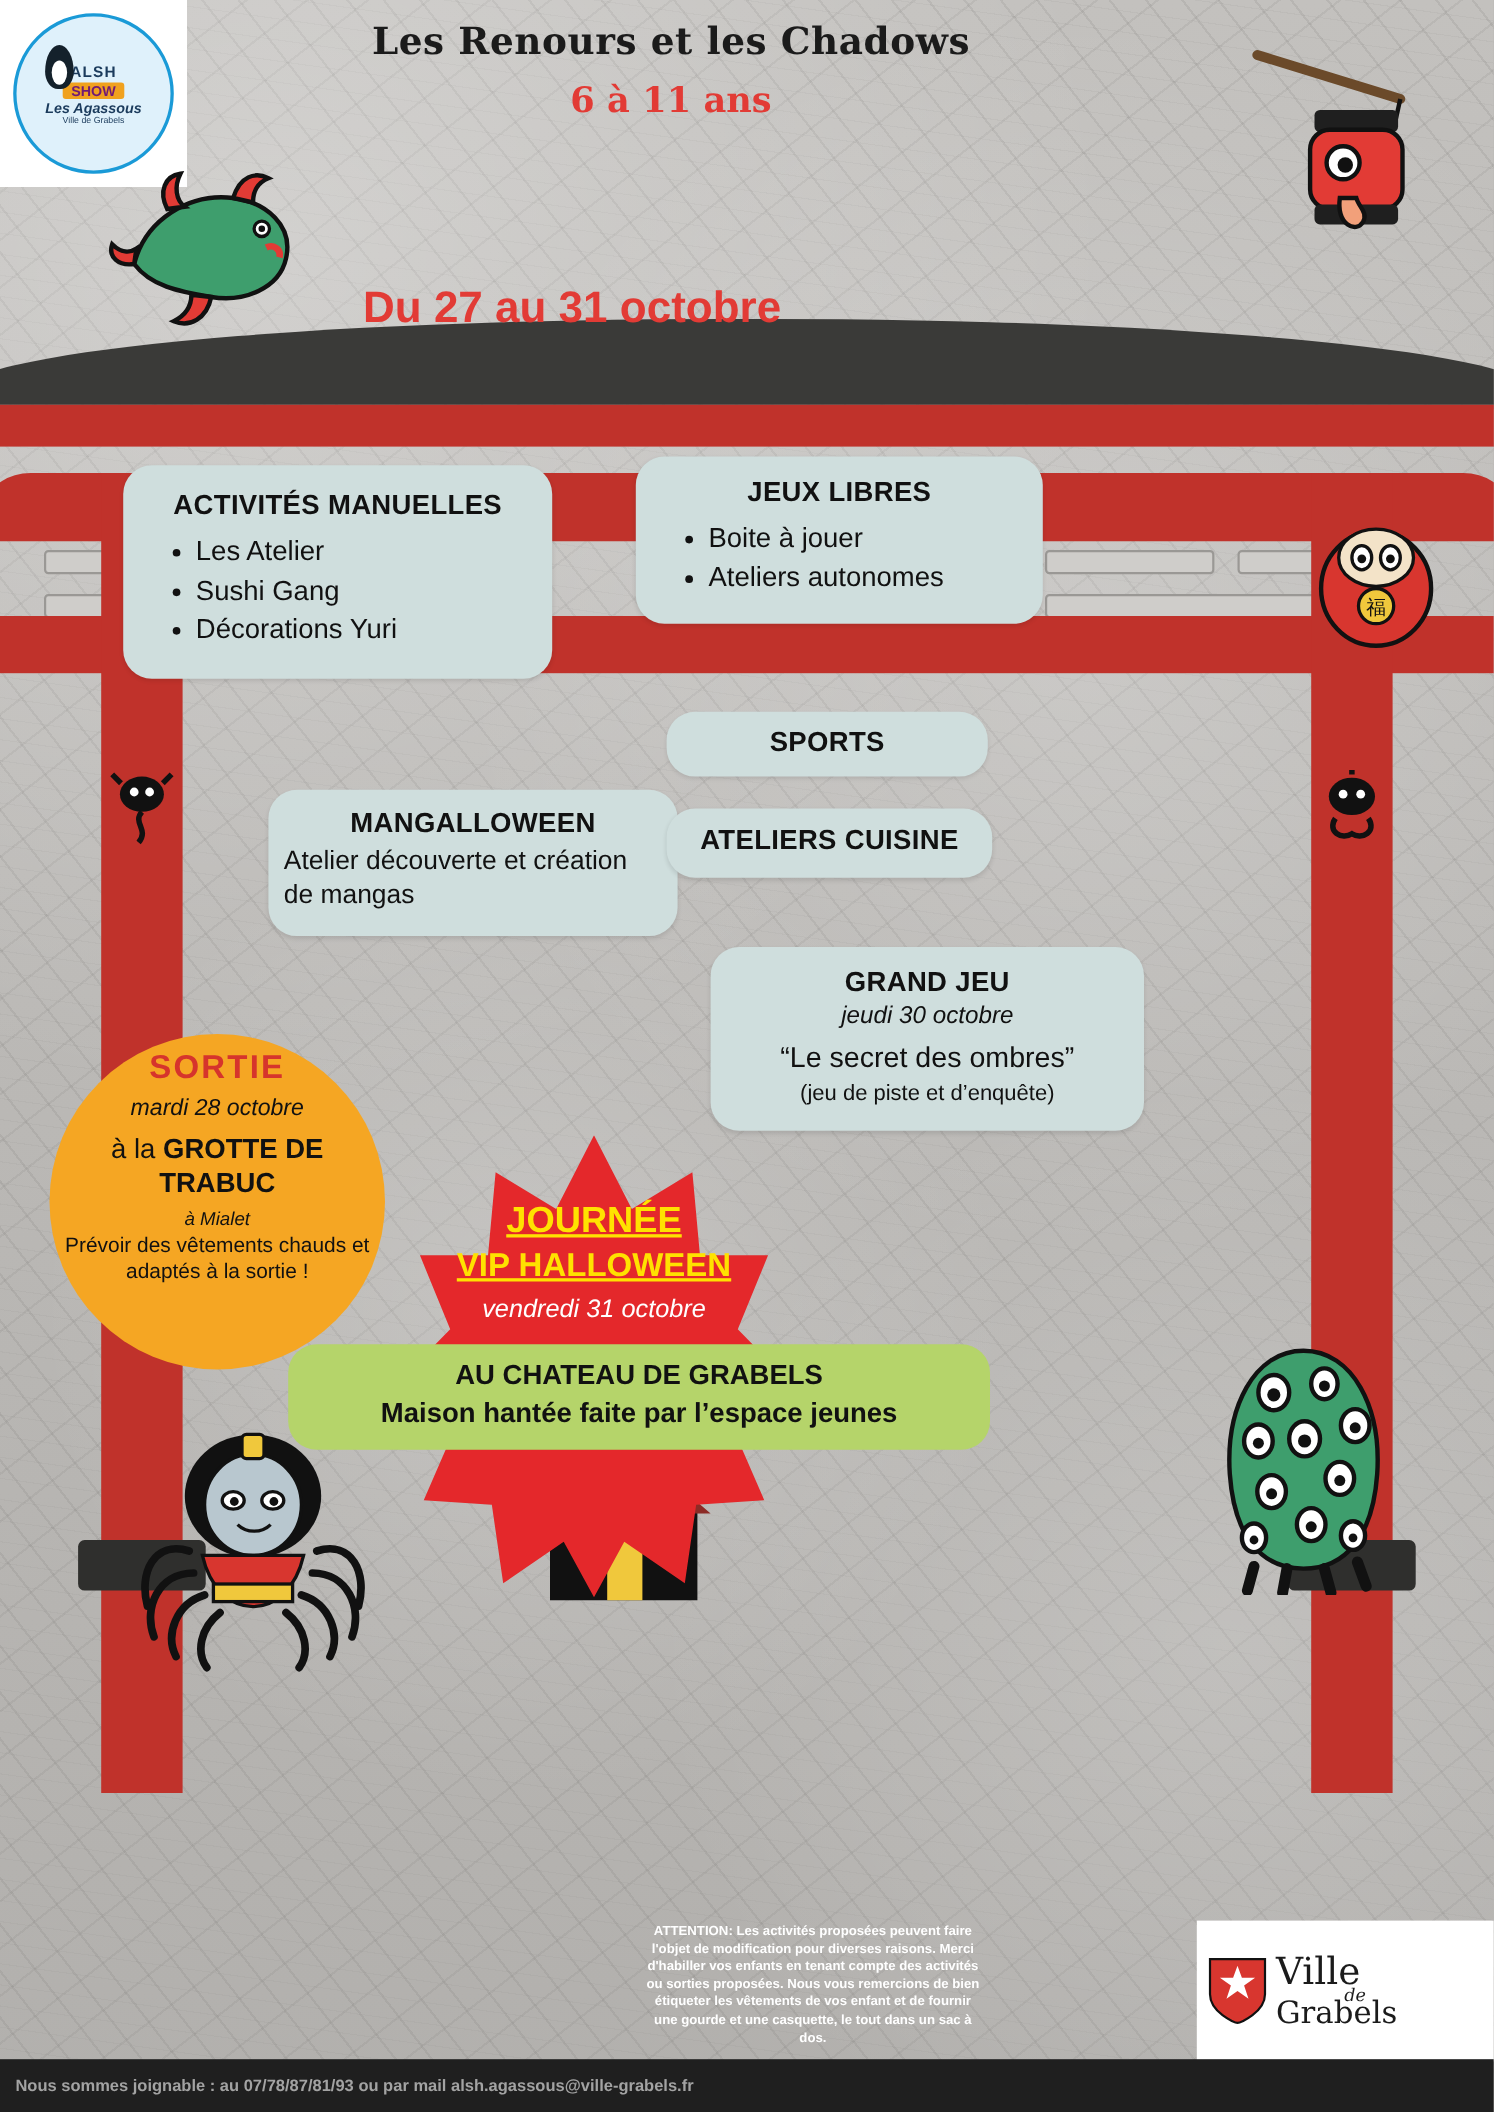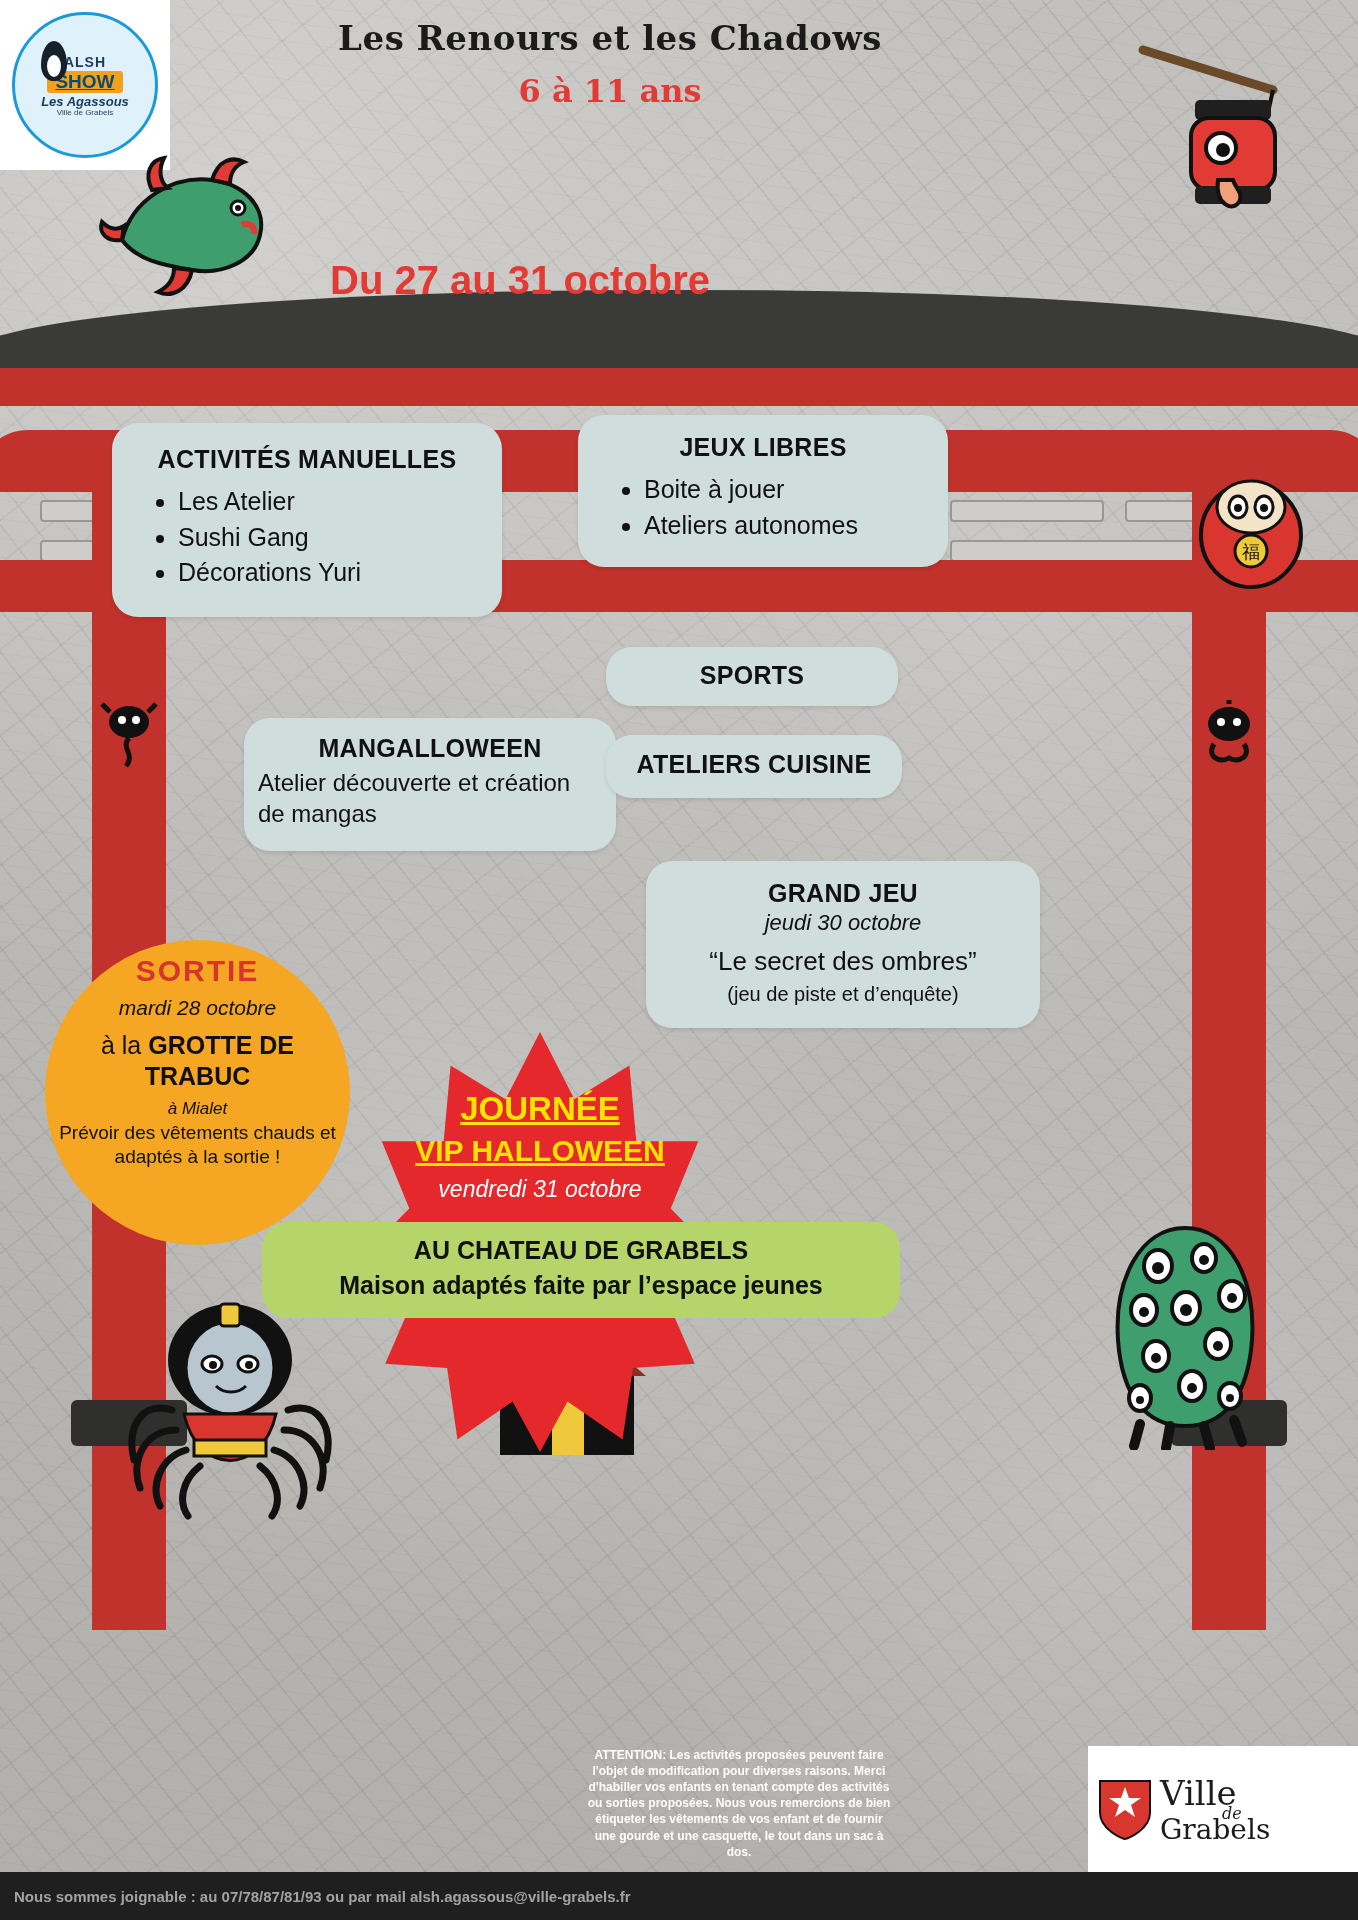--- a/index.html
+++ b/index.html
@@ -54,21 +54,21 @@
   .logo{
     position:absolute;left:0;top:0;width:170px;height:170px;background:#fff;
     display:flex;align-items:center;justify-content:center;
   }
   .logo-inner{
     width:140px;height:140px;border-radius:50%;background:#dff1fb;border:3px solid #1a9ad7;
     position:relative;display:flex;flex-direction:column;align-items:center;justify-content:center;
     text-align:center;line-height:1.05;
   }
   .logo-alsh{font-size:14px;font-weight:bold;color:#1b3b5c;letter-spacing:1px;margin-top:2px;}
-  .logo-show{background:#f0a11e;color:#0c4a6e;font-size:19px;font-weight:bold;padding:1px 8px;border-radius:3px;margin:2px 0;text-decoration:underline;}
+  .logo-show{background:#f0a11e;color:#701a75;font-size:13px;font-weight:bold;padding:1px 8px;border-radius:3px;margin:2px 0;}
   .logo-ag{font-size:13px;font-weight:bold;color:#1b3b5c;font-style:italic;}
   .logo-ville{font-size:8px;color:#1b3b5c;}
   .penguin{
     position:absolute;left:26px;top:26px;width:26px;height:40px;background:#14212b;
     border-radius:50% 50% 45% 45%/60% 60% 40% 40%;
   }
   .penguin:after{
     content:"";position:absolute;left:6px;top:14px;width:14px;height:22px;background:#fff;border-radius:50%;
   }
   .title{
@@ -353,21 +353,21 @@
 
 <div class="star"></div>
 <div class="vip">
   <div class="vip-l1">JOURNÉE</div>
   <div class="vip-l2">VIP HALLOWEEN</div>
   <div class="vip-l3">vendredi 31 octobre</div>
 </div>
 
 <div class="chateau">
   <div class="l1">AU CHATEAU DE GRABELS</div>
-  <div class="l2">Maison adaptés faite par l’espace jeunes</div>
+  <div class="l2">Maison hantée faite par l’espace jeunes</div>
 </div>
 
 <div class="attention">ATTENTION:  Les activités proposées peuvent faire l'objet de modification pour diverses raisons. Merci d'habiller vos enfants en tenant compte des activités ou sorties proposées. Nous vous remercions de bien étiqueter les vêtements de vos enfant et de fournir une gourde et une casquette, le tout dans un sac à dos.</div>
 
 <div class="ville">
   <svg class="ville-shield" viewBox="0 0 54 62">
     <path d="M2 2 L52 2 L52 34 C52 50 30 60 27 60 C24 60 2 50 2 34 Z" fill="#d8362f" stroke="#111" stroke-width="2"></path>
     <path d="M27 8 L31 19 L43 19 L33 26 L37 38 L27 31 L17 38 L21 26 L11 19 L23 19 Z" fill="#fff"></path>
   </svg>
   <div class="ville-txt">

